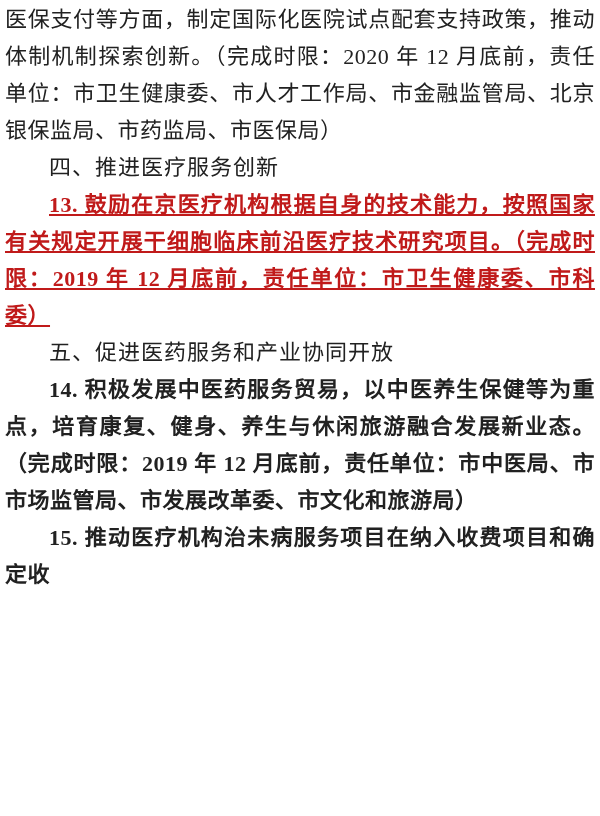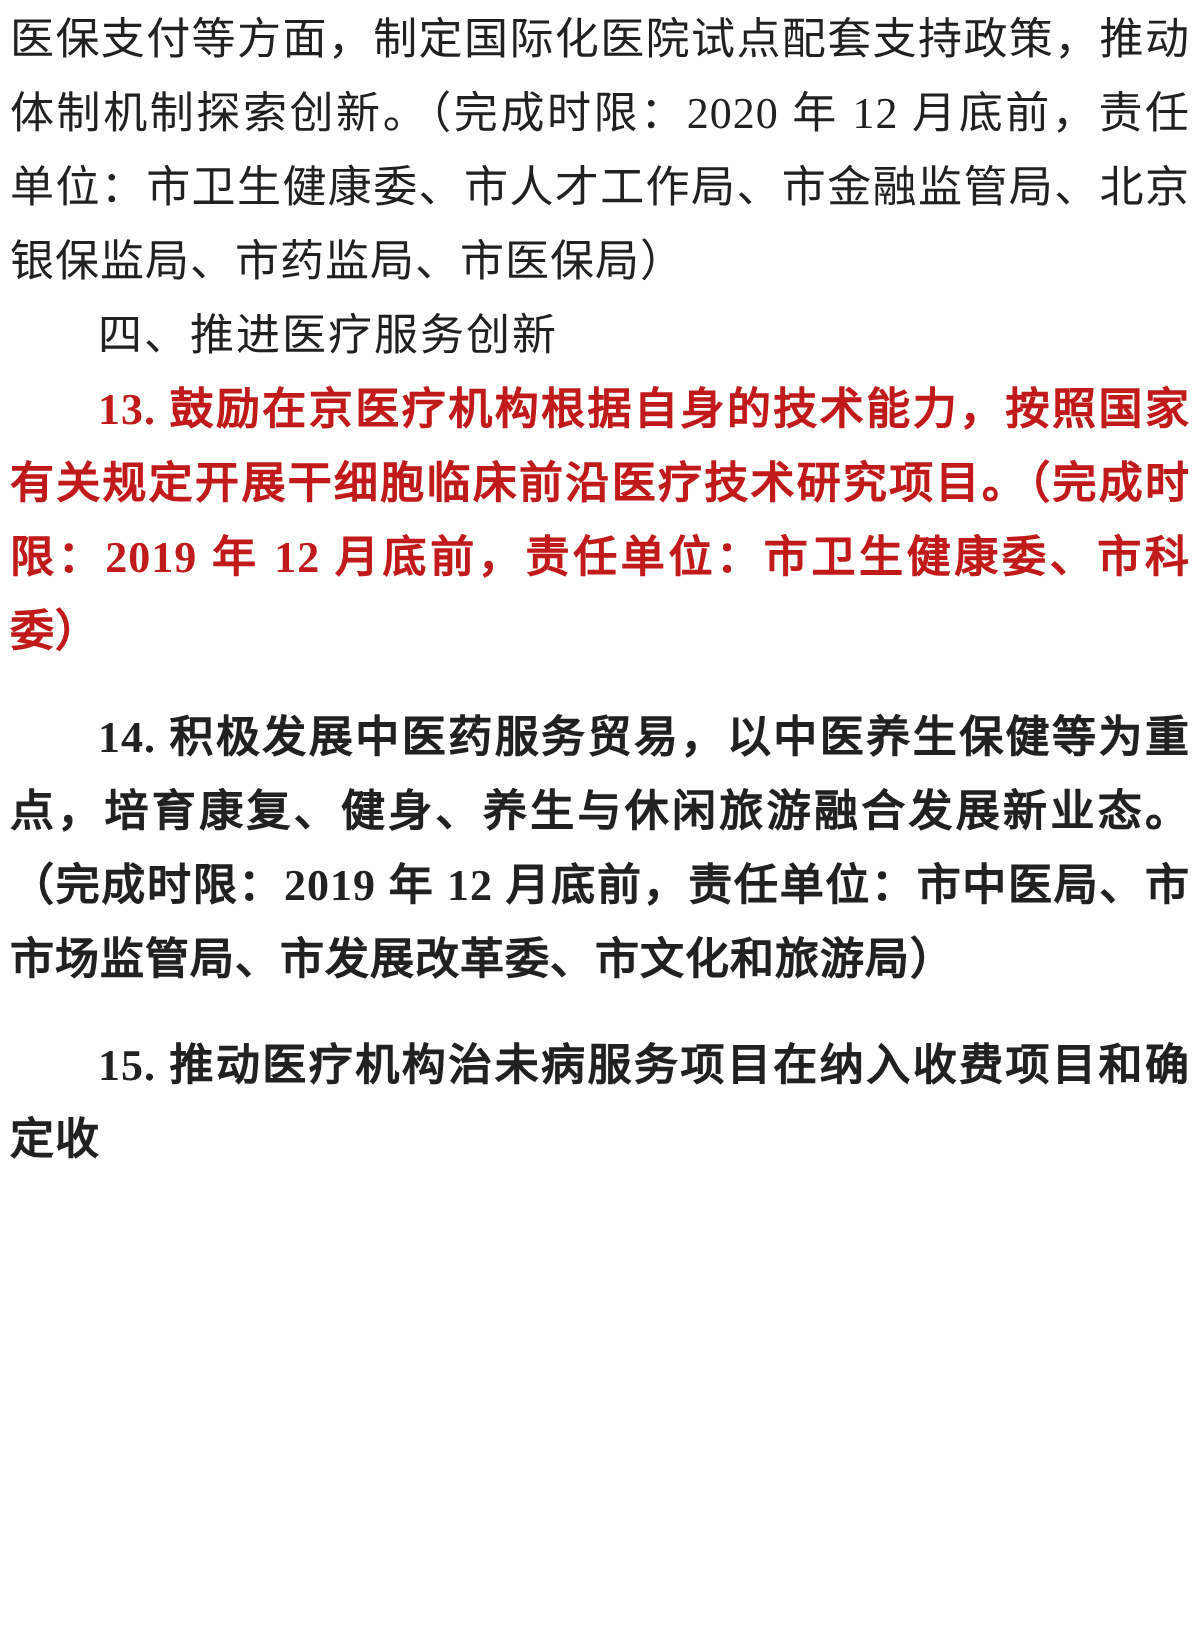--- a/index.html
+++ b/index.html
@@ -37,35 +37,36 @@
   .heading {
     margin: 0;
     text-indent: 2em;
     font-family: "Liberation Sans", "DejaVu Sans", sans-serif;
     font-weight: normal;
     letter-spacing: 1px;
   }
   .red-bold {
     color: var(--red);
     font-weight: bold;
+    text-decoration: underline;
   }
   .black-bold {
     font-weight: bold;
-    margin-top: 16px;
   }
 </style>
 </head>
 <body>
 
 <div class="page">
   <p class="para no-indent">医保支付等方面，制定国际化医院试点配套支持政策，推动体制机制探索创新。（完成时限：2020 年 12 月底前，责任单位：市卫生健康委、市人才工作局、市金融监管局、北京银保监局、市药监局、市医保局）</p>
 
   <p class="heading">四、推进医疗服务创新</p>
 
 
 
   <p class="para red-bold">13. 鼓励在京医疗机构根据自身的技术能力，按照国家有关规定开展干细胞临床前沿医疗技术研究项目。（完成时限：2019 年 12 月底前，责任单位：市卫生健康委、市科委）</p>
 
+  <p class="heading">五、促进医药服务和产业协同开放</p>
 
   <p class="para black-bold">14. 积极发展中医药服务贸易，以中医养生保健等为重点，培育康复、健身、养生与休闲旅游融合发展新业态。（完成时限：2019 年 12 月底前，责任单位：市中医局、市市场监管局、市发展改革委、市文化和旅游局）</p>
 
   <p class="para black-bold">15. 推动医疗机构治未病服务项目在纳入收费项目和确定收</p>
 </div>
 
 </body></html>

